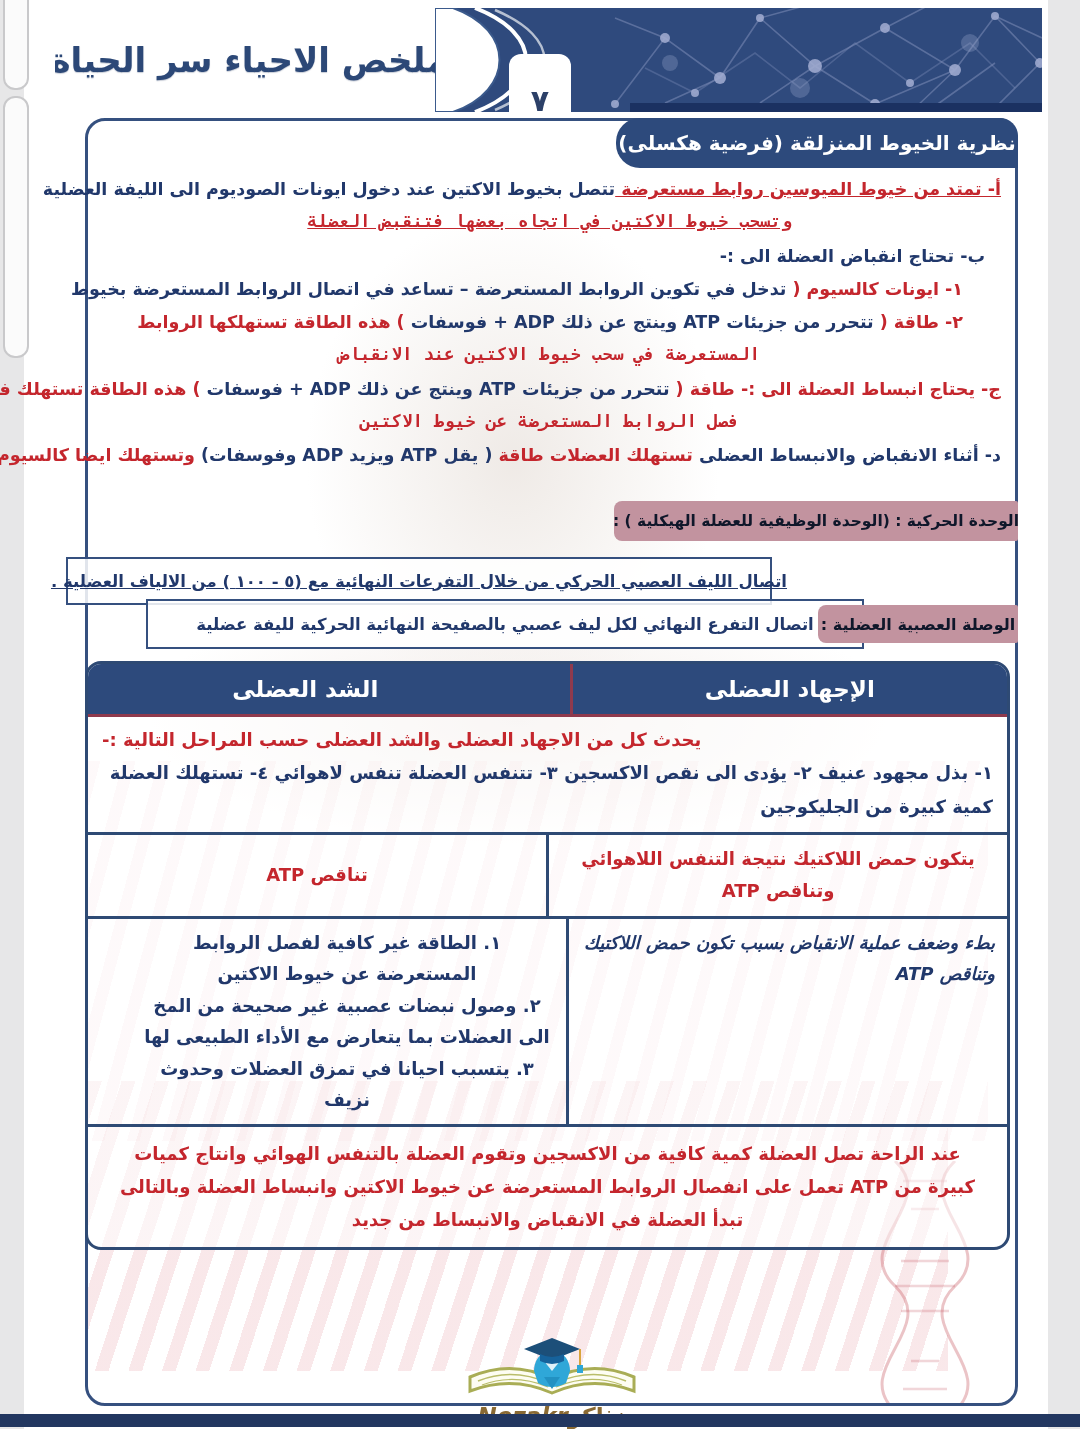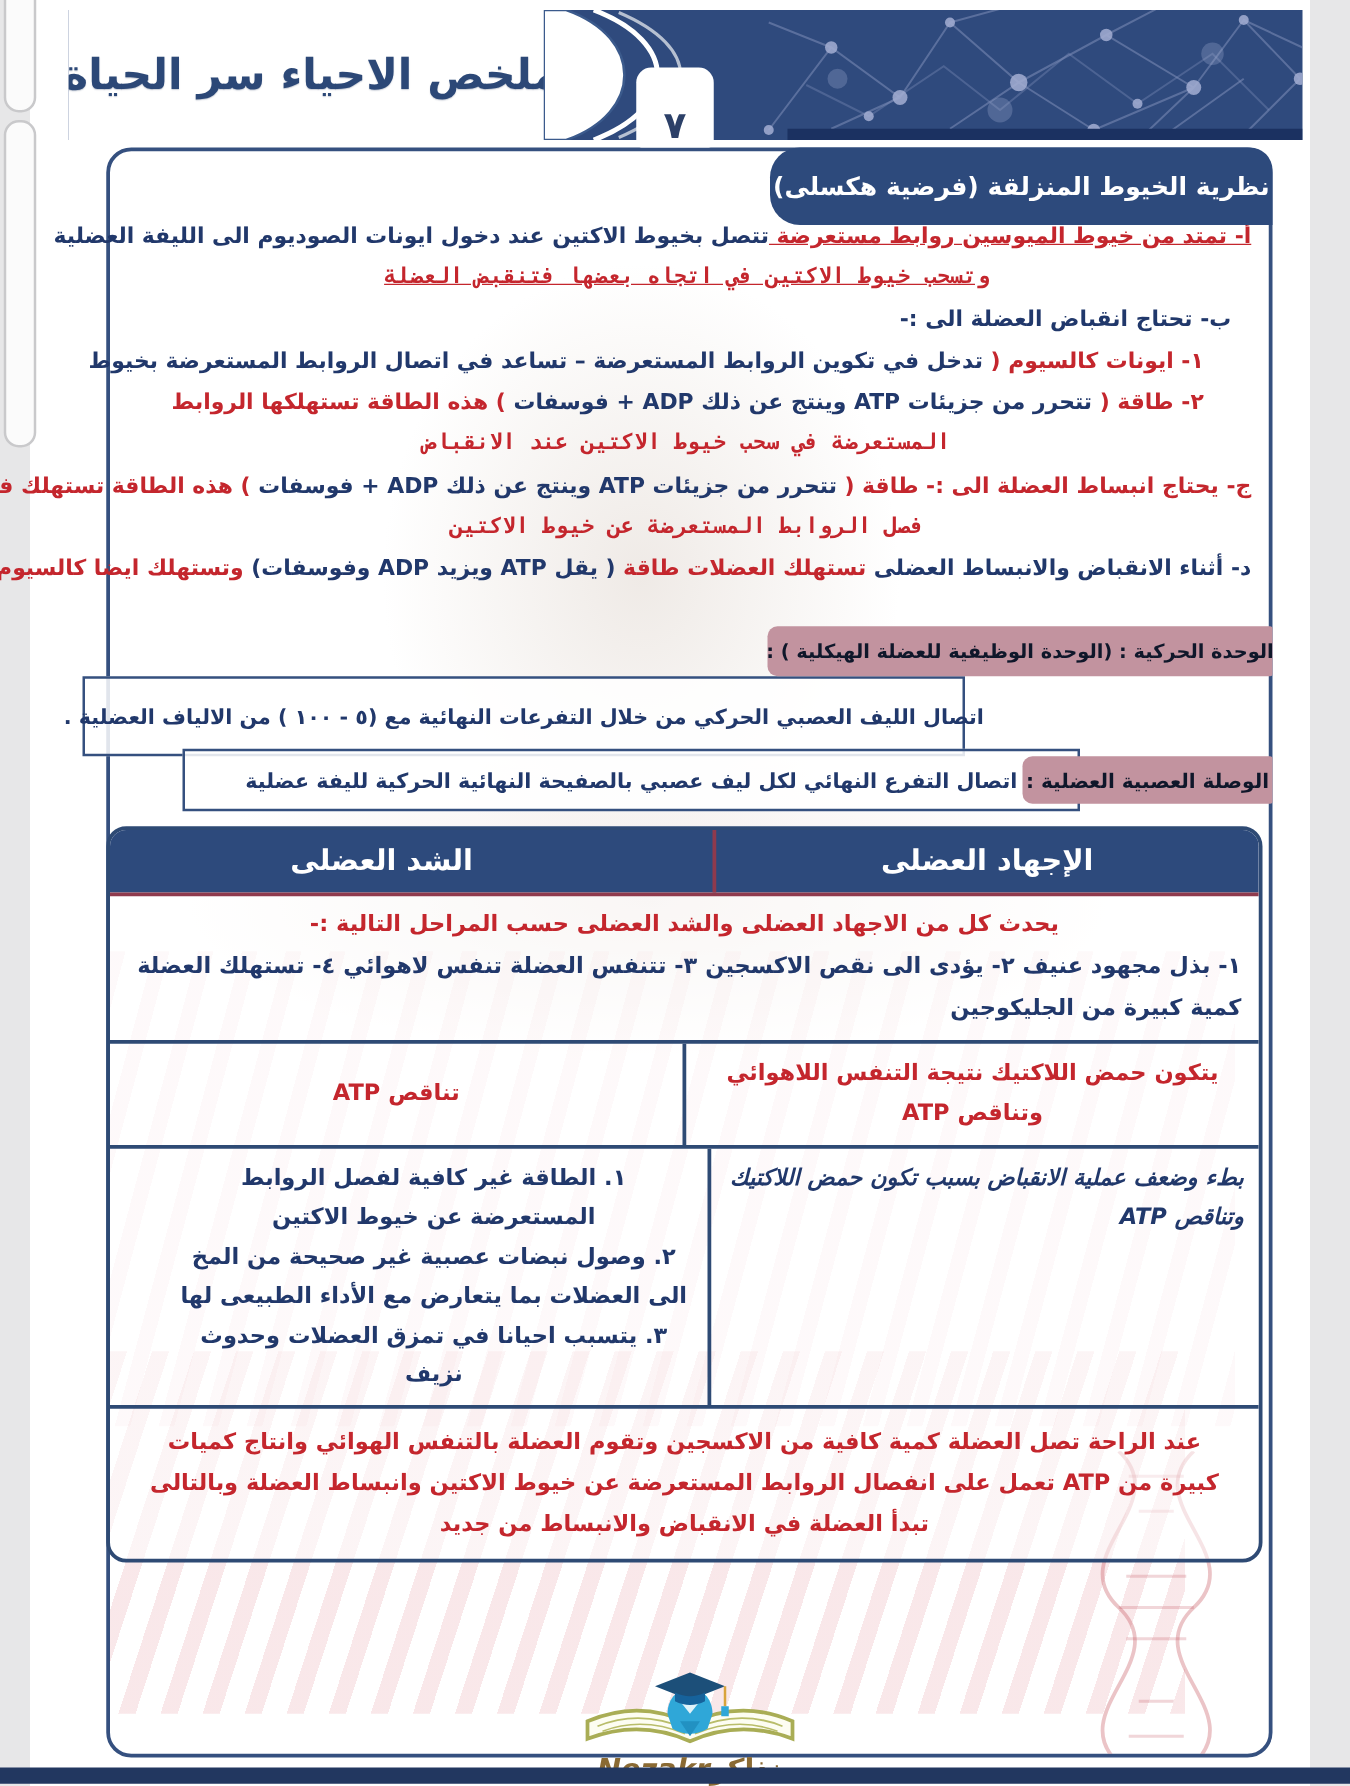--- a/index.html
+++ b/index.html
@@ -35,21 +35,21 @@
   .wm-head { position:absolute; left:210px; top:80px; width:430px; height:520px; border-radius:50%;
              background:radial-gradient(ellipse at center, #efeae6 0%, rgba(239,234,230,0) 68%); }
   .wm-shoulders { position:absolute; left:40px; top:470px; width:780px; height:260px; border-radius:50%;
              background:radial-gradient(ellipse at center, #f2ece9 0%, rgba(242,236,233,0) 70%); }
   .wm-shirt1 { position:absolute; left:0px; top:640px; width:900px; height:380px;
              background:repeating-linear-gradient(105deg, rgba(222,128,138,.10) 0 12px, rgba(255,255,255,0) 12px 34px); }
   .wm-shirt2 { position:absolute; left:0px; top:960px; width:860px; height:290px;
              background:repeating-linear-gradient(108deg, rgba(218,110,122,.16) 0 13px, rgba(255,255,255,0) 13px 32px); }
   .wm-dna { position:absolute; right:10px; top:1040px; }
 
-  .pill { position:absolute; top:-3px; right:-3px; width:402px; height:62px; background:#2d4a7c;
+  .pill { position:absolute; top:-3px; right:-3px; width:402px; height:50px; background:#2d4a7c;
           border-radius:24px 18px 0 24px; color:#fff; font-size:20px;
           display:flex; align-items:center; justify-content:center; z-index:2; white-space:nowrap; }
 
   .content { position:absolute; top:52px; right:14px; left:10px; direction:rtl; text-align:right;
              font-size:17.5px; line-height:1.9; color:#21386b; z-index:1; }
   .content div { white-space:nowrap; }
   .red  { color:#c4262d; }
   .navy { color:#21386b; }
   .u { text-decoration:underline; }
   .center { text-align:center;font-family:Liberation Mono, monospace; }
@@ -58,36 +58,36 @@
   .ind3 { padding-right:165px; }
 
   .rose-banner { position:absolute; right:-3px; background:#c2939f; color:#0f172a;
                  display:flex; align-items:center; justify-content:center; white-space:nowrap;
                  border-radius:8px 2px 2px 8px; z-index:2; direction:rtl; }
   .rose-banner.motor    { top:380px; height:40px; width:404px; font-size:15.5px; }
   .rose-banner.junction { top:484px; height:38px; width:200px; font-size:16px;text-align:right; }
   .def-box { position:absolute; background:rgba(255,255,255,.85); border:2.5px solid #35507f;
              display:flex; align-items:center; justify-content:center; white-space:nowrap;
              color:#21386b; direction:rtl; z-index:1; }
-  .def-box.motor-box    { top:420px; left:-22px; width:706px; height:64px; font-size:16.5px; }
+  .def-box.motor-box    { top:436px; left:-22px; width:706px; height:48px; font-size:16.5px;text-decoration:underline; }
   .def-box.junction-box { top:478px; left:58px;  width:718px; height:50px; font-size:16.5px; }
 
   
   .mtable { position:absolute; left:-3px; top:540px; width:925px; border:3px solid #2e4a74;
             border-radius:16px; overflow:hidden; background:rgba(255,255,255,.55); z-index:1; direction:rtl; }
   .thead { display:flex; height:50px; background:#2d4a7c; color:#fff; }
   .th { flex:1; display:flex; align-items:center; justify-content:center; font-size:23px; }
   .th.first { border-left:3px solid #8f3a4d;margin-left:47px; }
   .tr { display:flex; }
   .tr.b-maroon { border-top:3px solid #8f3a4d; }
   .tr.b-navy   { border-top:3px solid #2e4a74; }
   .td { flex:1; padding:8px 12px; font-size:18px; }
   .td.divider { border-left:3px solid #2e4a74; }
   .span-cell { width:100%; padding:8px 14px; font-size:18px; }
-  .r1-red  { color:#c4262d; text-align:center; line-height:1.7; }
+  .r1-red  { color:#c4262d; text-align:left; line-height:1.7; }
   .r1-navy { color:#21386b; text-align:right; line-height:1.9; }
   .cell-center { text-align:center;margin-left:40px; }
   .cell-right  { text-align:right;font-style:italic; }
   .row2 { min-height:74px; align-items:center; }
   .row2 .td { display:flex; align-items:center; justify-content:center; text-align:center; line-height:1.8; }
   .row3 .td { line-height:1.75; }
   .row3 { min-height:152px; }
   .row4-cell { color:#c4262d; text-align:center; line-height:1.85; padding:10px 20px; font-size:18px; }
 
   

